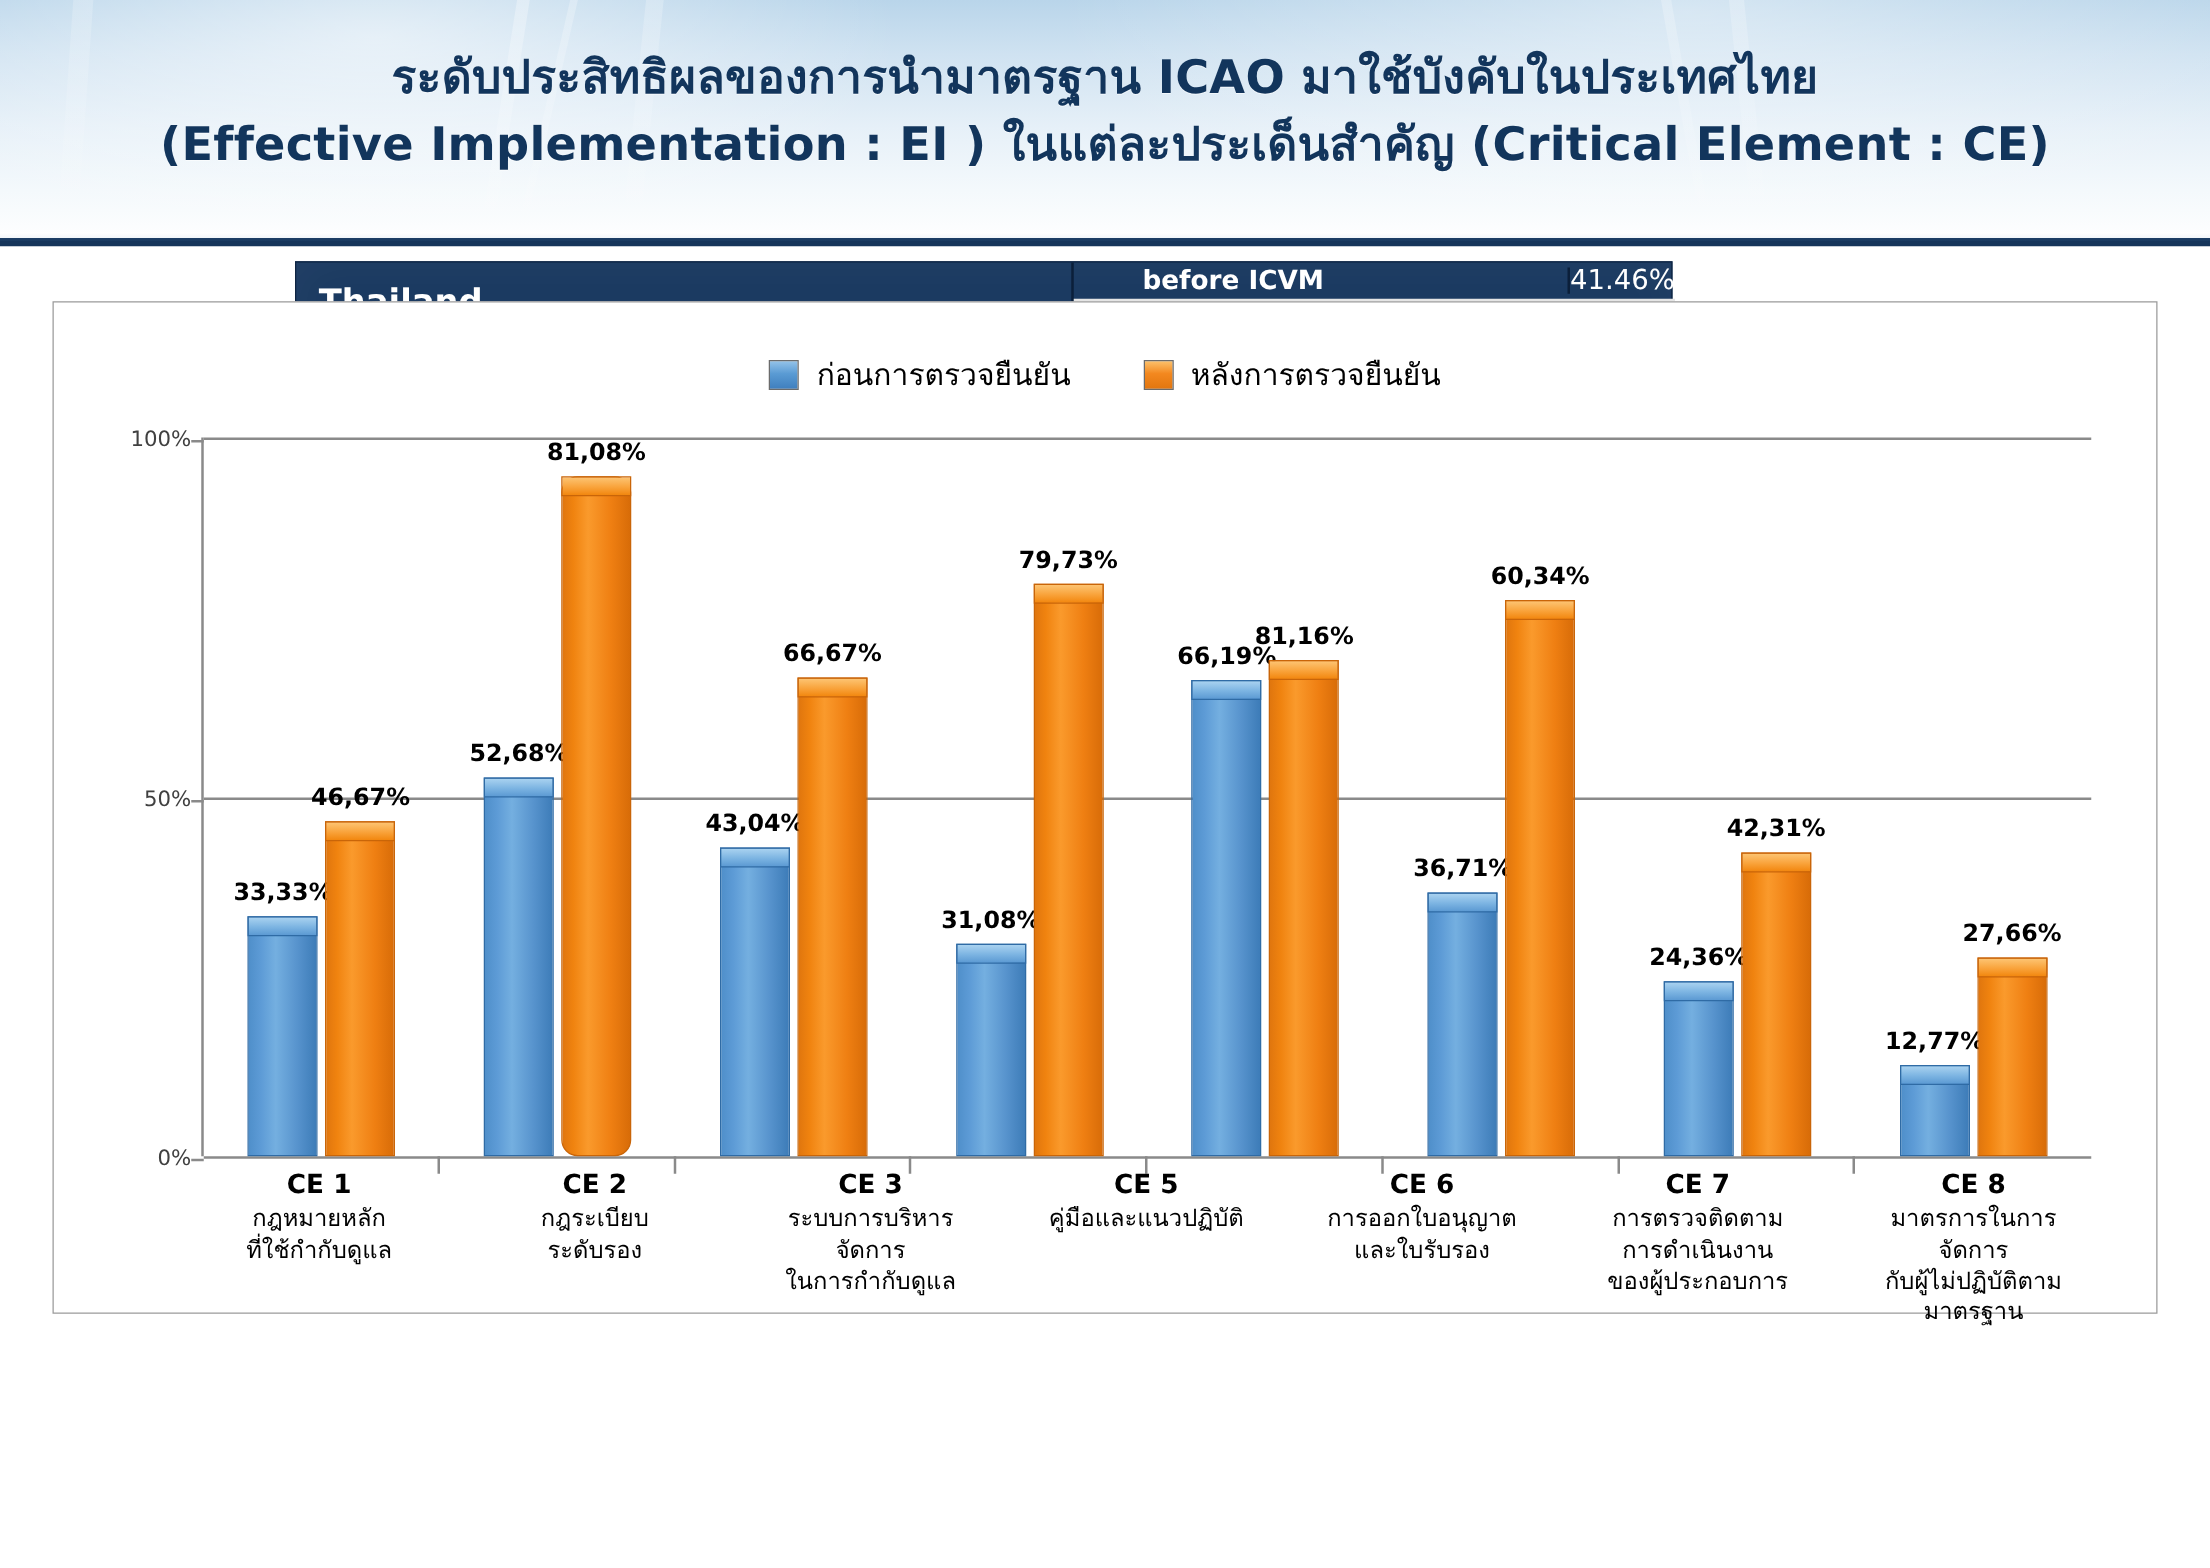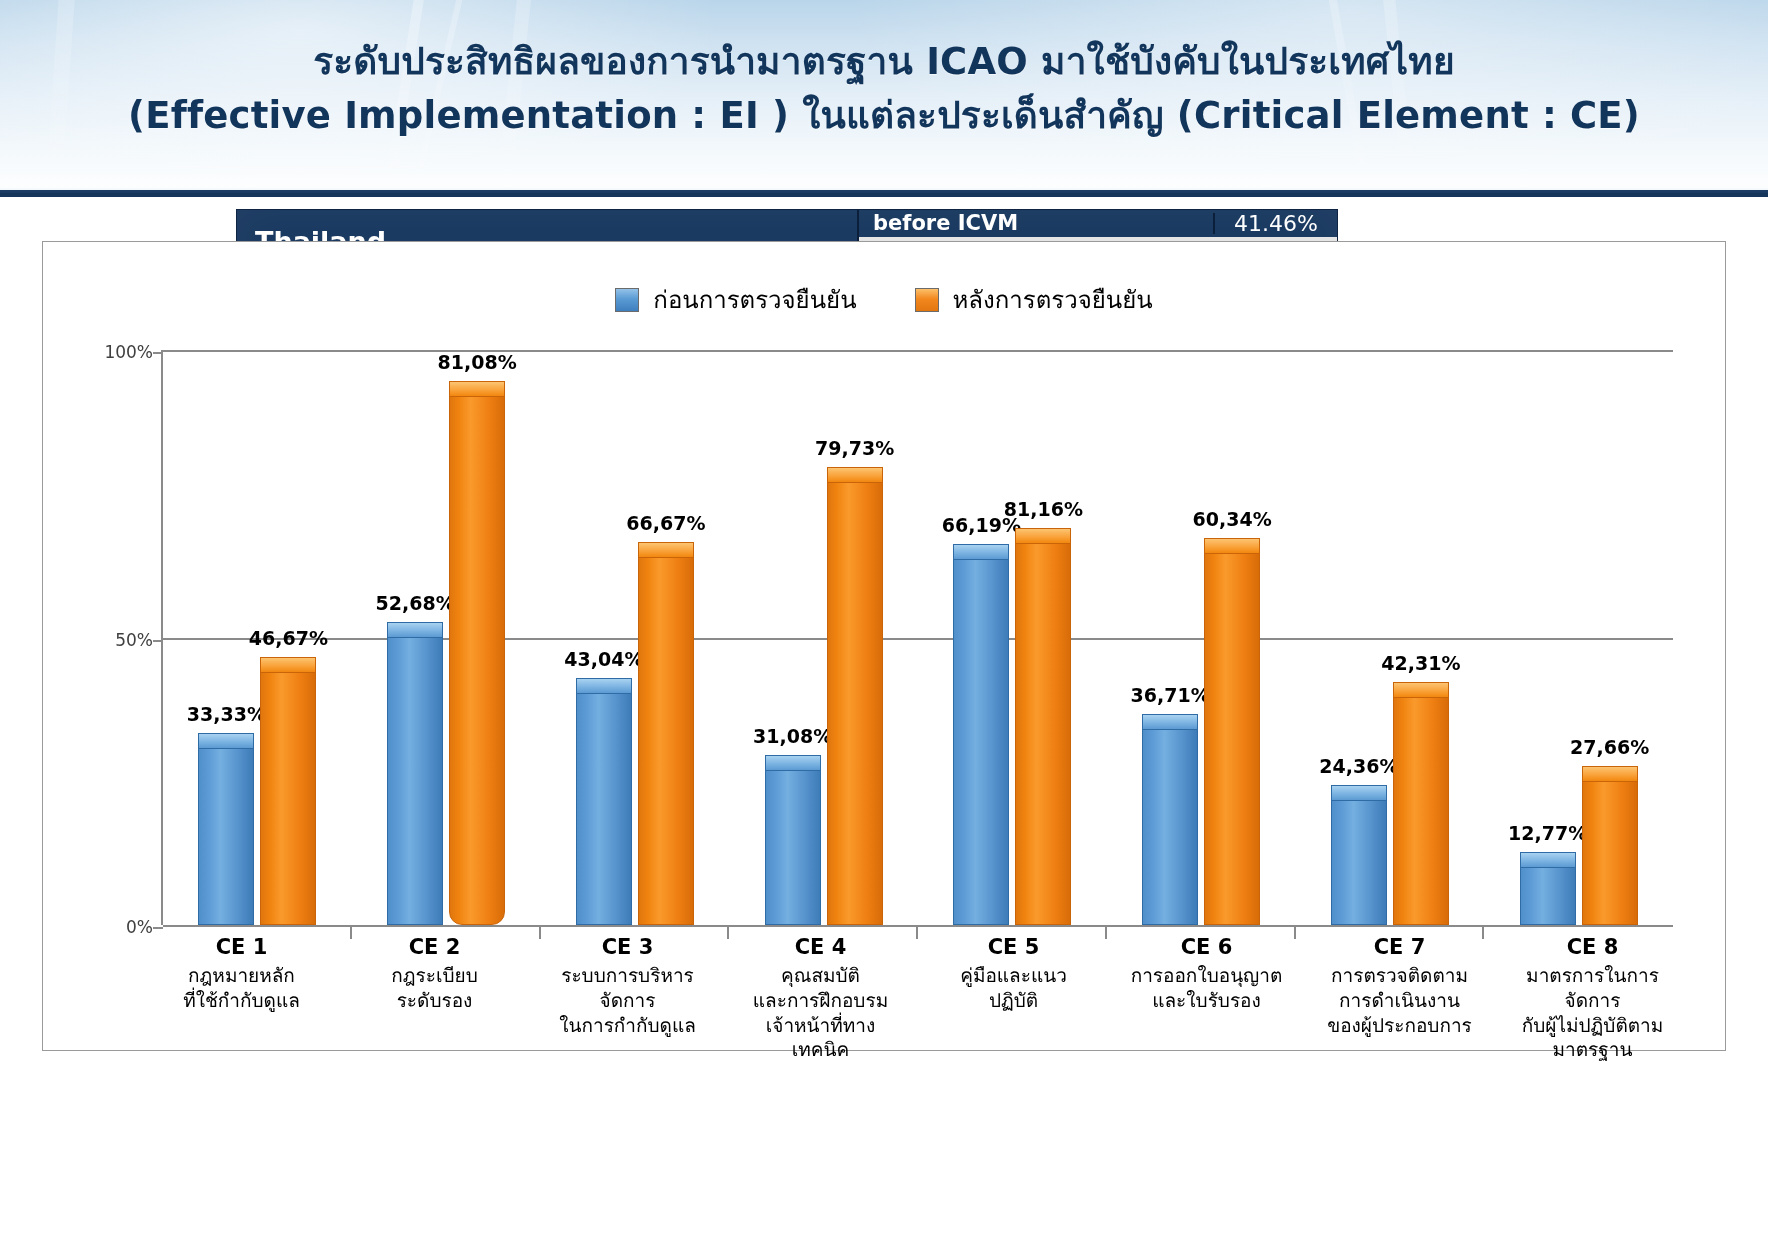--- a/index.html
+++ b/index.html
@@ -45,21 +45,21 @@
     box-shadow:inset 0 0 40px rgba(255,255,255,.04);
   }
   #country-cell{
     flex:0 0 602px;display:flex;align-items:center;padding-left:18px;
     color:#ffffff;font-size:27px;font-weight:bold;
     border-right:2px solid #0b1f3a;
     background:linear-gradient(180deg,#204madjust,#1b3a61);
   }
   #metrics-cell{flex:1;display:flex;flex-direction:column;}
   .metric-row{flex:1;display:flex;align-items:center;}
-  .metric-row.top{border-bottom:8px solid #e5e5e5;}
+  .metric-row.top{border-bottom:4px solid #e5e5e5;padding-left:41px;}
   .metric-label{
     flex:0 0 340px;color:#ffffff;font-size:21px;font-weight:bold;
     padding-left:14px;border-right:2px solid #0b1f3a;line-height:1;
   }
   .metric-value{
     flex:1;color:#ffffff;font-size:22px;font-weight:normal;text-align:center;line-height:1;
   }
 
   
   #chart-frame{
@@ -272,21 +272,21 @@
             </div>
             <span class="sep"></span>
           </div>
           <div class="group">
             <div class="bar-wrap">
               <div class="bar before" style="height: 211.082px;">
                 <span class="bar-label">36,71%</span>
               </div>
             </div>
             <div class="bar-wrap">
-              <div class="bar after" style="height: 387px;">
+              <div class="bar after" style="height: 445px;">
                 <span class="bar-label">60,34%</span>
               </div>
             </div>
             <span class="sep"></span>
           </div>
           <div class="group">
             <div class="bar-wrap">
               <div class="bar before" style="height: 140.07px;">
                 <span class="bar-label">24,36%</span>
               </div>
@@ -322,26 +322,20 @@
       </div>
       <div class="cat">
         <span class="cat-code">CE 2</span>
         <span class="cat-desc">กฎระเบียบ</span>
         <span class="cat-desc">ระดับรอง</span>
       </div>
       <div class="cat">
         <span class="cat-code">CE 3</span>
         <span class="cat-desc">ระบบการบริหารจัดการ</span>
         <span class="cat-desc">ในการกำกับดูแล</span>
-      </div>
-      <div class="cat">
-        <span class="cat-code">CE 4</span>
-        <span class="cat-desc">คุณสมบัติ</span>
-        <span class="cat-desc">และการฝึกอบรม</span>
-        <span class="cat-desc">เจ้าหน้าที่ทางเทคนิค</span>
       </div>
       <div class="cat">
         <span class="cat-code">CE 5</span>
         <span class="cat-desc">คู่มือและแนวปฏิบัติ</span>
       </div>
       <div class="cat">
         <span class="cat-code">CE 6</span>
         <span class="cat-desc">การออกใบอนุญาต</span>
         <span class="cat-desc">และใบรับรอง</span>
       </div>

